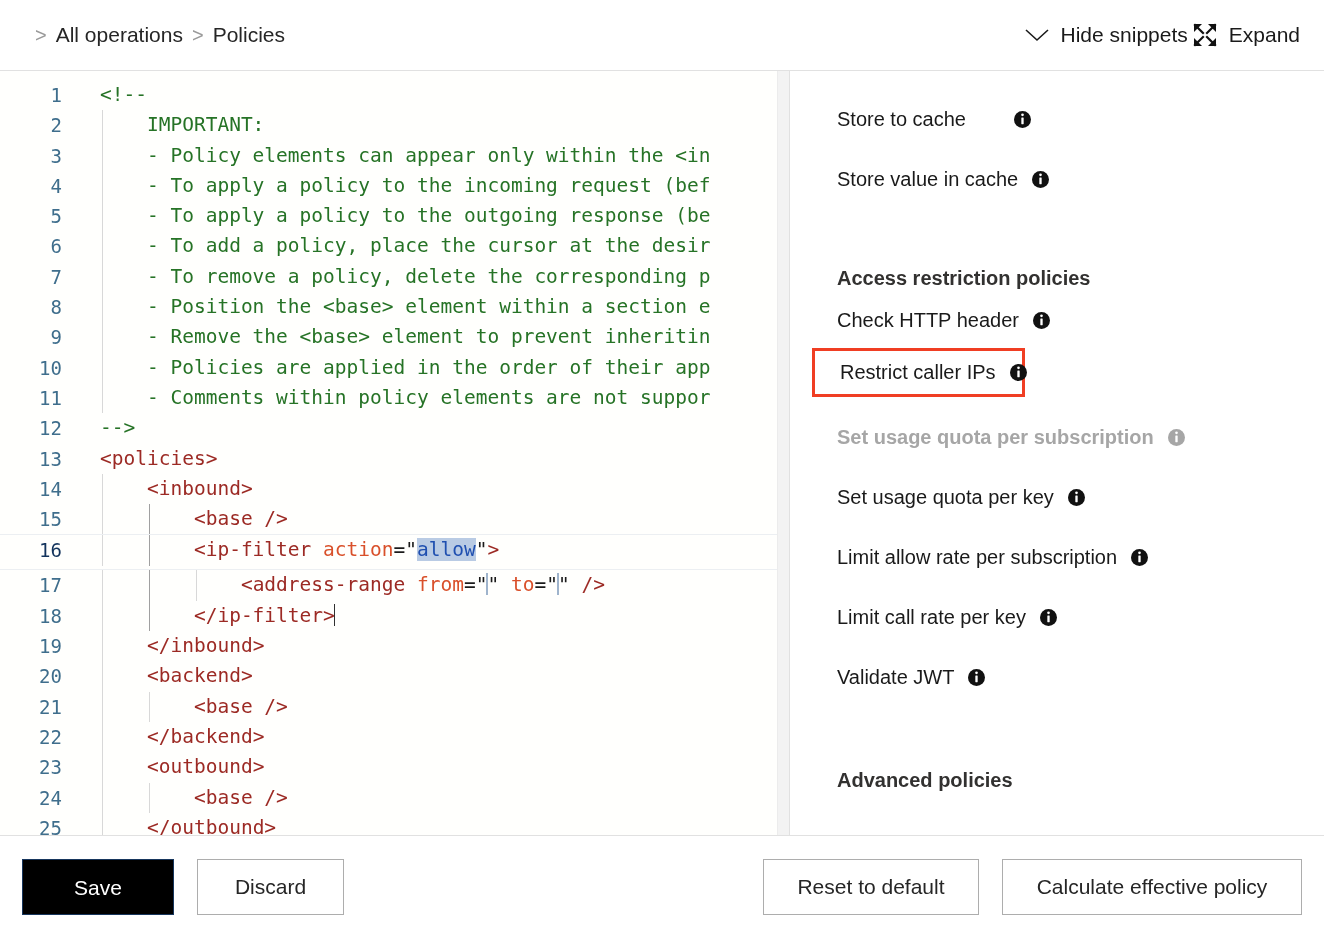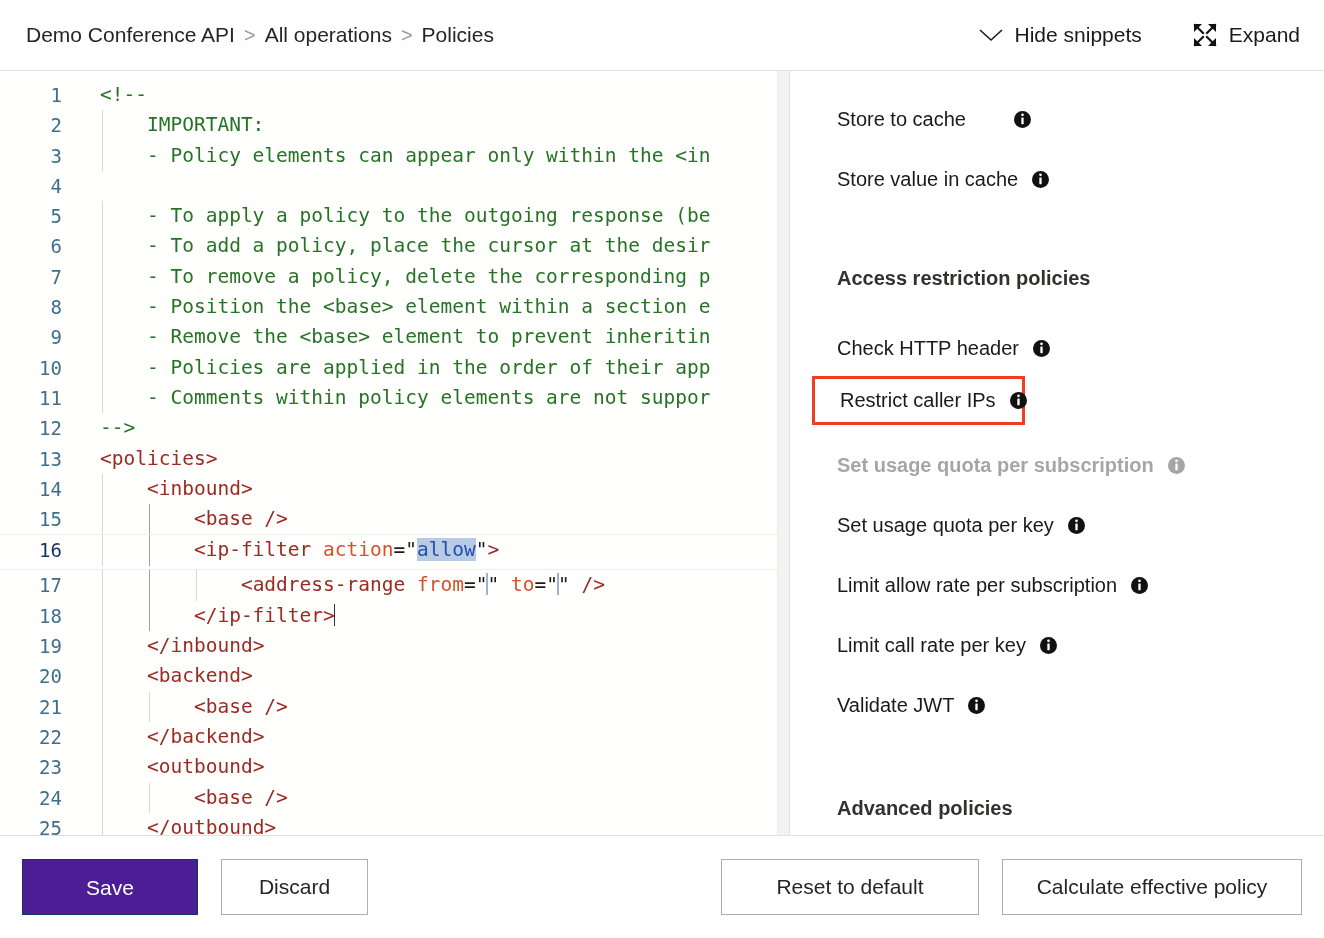--- a/index.html
+++ b/index.html
@@ -43,21 +43,20 @@
   .crumb-sep {
     color: #9a9a9a;
     margin: 0 9px;
     font-size: 20px;
   }
 
   .header-actions {
     margin-left: auto;
     display: flex;
     align-items: center;
-    gap: 46px;
   }
 
   .hdr-btn {
     display: flex;
     align-items: center;
     gap: 11px;
     font-size: 21px;
     color: #1a1a1a;
     cursor: pointer;
     background: none;
@@ -234,40 +233,39 @@
     font-size: 21px;
     height: 56px;
     border: 1px solid #adadad;
     background: #ffffff;
     color: #262626;
     cursor: pointer;
     padding: 0 22px;
     white-space: nowrap;
   }
   .btn-primary {
-    background: #4c1d95;
+    background: #000000;
     border: 1px solid #17365d;
     color: #ffffff;
-    width: 176px;
+    width: 152px;
     padding: 16px;
   }
   .btn-discard { width: 147px; padding: 0; margin-left: 23px; }
-  .btn-reset { width: 258px; padding: 0; }
+  .btn-reset { width: 216px; padding: 0; }
   .btn-calc  { width: 300px; padding: 0; margin-left: 23px; }
 
   .footer-right { margin-left: auto; display: flex; }
 </style>
 </head>
 <body>
 
 <div class="app">
 
   <div class="header">
     <div class="breadcrumb">
-      <span class="crumb">Demo Conference API</span>
       <span class="crumb-sep">&gt;</span>
       <span class="crumb">All operations</span>
       <span class="crumb-sep">&gt;</span>
       <span class="crumb">Policies</span>
     </div>
 
     <div class="header-actions">
       <button class="hdr-btn">
         <span class="icon">
           <svg width="26" height="16" viewBox="0 0 26 16">
@@ -299,21 +297,21 @@
     </div>
   </div>
 
   <div class="body">
 
     <div class="editor">
       <div class="code-rows" id="code-rows">
           <div class="code-row"><div class="lnum">1</div><div class="ltext"><span><span class="c-comment">&lt;!--</span></span></div></div>
           <div class="code-row"><div class="lnum">2</div><div class="ltext"><div class="guide" style="left: 40px;"></div><span><span class="c-comment">    IMPORTANT:</span></span></div></div>
           <div class="code-row"><div class="lnum">3</div><div class="ltext"><div class="guide" style="left: 40px;"></div><span><span class="c-comment">    - Policy elements can appear only within the &lt;in</span></span></div></div>
-          <div class="code-row"><div class="lnum">4</div></div>
+          <div class="code-row"><div class="lnum">4</div><div class="ltext"><div class="guide" style="left: 40px;"></div><span><span class="c-comment">    - To apply a policy to the incoming request (bef</span></span></div></div>
           <div class="code-row"><div class="lnum">5</div><div class="ltext"><div class="guide" style="left: 40px;"></div><span><span class="c-comment">    - To apply a policy to the outgoing response (be</span></span></div></div>
           <div class="code-row"><div class="lnum">6</div><div class="ltext"><div class="guide" style="left: 40px;"></div><span><span class="c-comment">    - To add a policy, place the cursor at the desir</span></span></div></div>
           <div class="code-row"><div class="lnum">7</div><div class="ltext"><div class="guide" style="left: 40px;"></div><span><span class="c-comment">    - To remove a policy, delete the corresponding p</span></span></div></div>
           <div class="code-row"><div class="lnum">8</div><div class="ltext"><div class="guide" style="left: 40px;"></div><span><span class="c-comment">    - Position the &lt;base&gt; element within a section e</span></span></div></div>
           <div class="code-row"><div class="lnum">9</div><div class="ltext"><div class="guide" style="left: 40px;"></div><span><span class="c-comment">    - Remove the &lt;base&gt; element to prevent inheritin</span></span></div></div>
           <div class="code-row"><div class="lnum">10</div><div class="ltext"><div class="guide" style="left: 40px;"></div><span><span class="c-comment">    - Policies are applied in the order of their app</span></span></div></div>
           <div class="code-row"><div class="lnum">11</div><div class="ltext"><div class="guide" style="left: 40px;"></div><span><span class="c-comment">    - Comments within policy elements are not suppor</span></span></div></div>
           <div class="code-row"><div class="lnum">12</div><div class="ltext"><span><span class="c-comment">--&gt;</span></span></div></div>
           <div class="code-row"><div class="lnum">13</div><div class="ltext"><span><span class="c-tag">&lt;policies&gt;</span></span></div></div>
           <div class="code-row"><div class="lnum">14</div><div class="ltext"><div class="guide" style="left: 40px;"></div><span>    <span class="c-tag">&lt;inbound&gt;</span></span></div></div>
@@ -347,21 +345,21 @@
           <div class="snip-item" style="height: 60px; margin-top: 0px;">
             <span>Store value in cache</span>
             <span class="info-icon">
               <svg width="17" height="17" viewBox="0 0 16 16">
                 <circle cx="8" cy="8" r="8" fill="#111111"></circle>
                 <circle cx="8" cy="3.6" r="1.25" fill="#fff"></circle>
                 <rect x="6.9" y="6.1" width="2.2" height="6.3" rx="0.4" fill="#fff"></rect>
               </svg>
             </span>
           </div>
-          <div class="snip-group-title" style="margin-top: 58px; margin-bottom: 28px;">Access restriction policies</div>
+          <div class="snip-group-title" style="margin-top: 58px; ">Access restriction policies</div>
           <div class="snip-item" style="height: 60px;">
             <span>Check HTTP header</span>
             <span class="info-icon">
               <svg width="17" height="17" viewBox="0 0 16 16">
                 <circle cx="8" cy="8" r="8" fill="#111111"></circle>
                 <circle cx="8" cy="3.6" r="1.25" fill="#fff"></circle>
                 <rect x="6.9" y="6.1" width="2.2" height="6.3" rx="0.4" fill="#fff"></rect>
               </svg>
             </span>
           </div>

